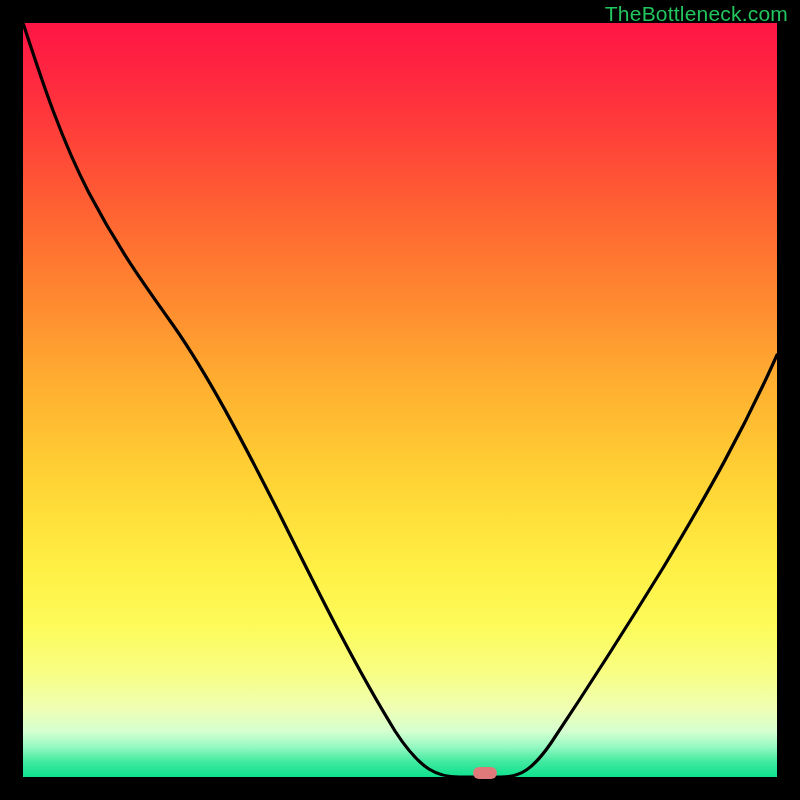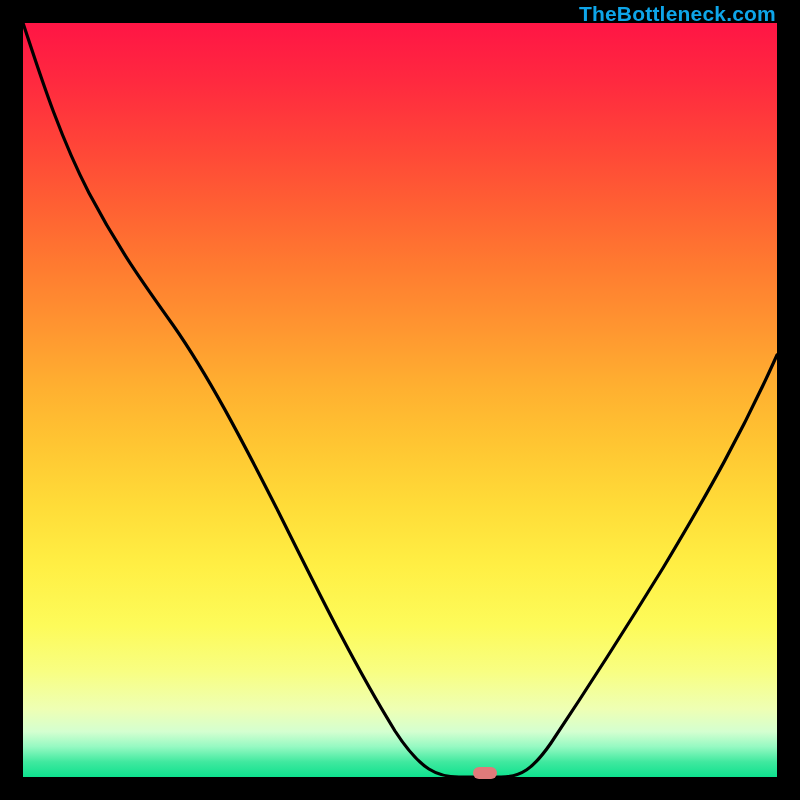--- a/index.html
+++ b/index.html
@@ -52,24 +52,24 @@
     overflow: visible;
   }
   .marker {
     position: absolute;
     background: #e07a7a;
     border-radius: 6px;
   }
   .watermark {
     position: absolute;
     top: 2px;
-    right: 24px;
-    color: #0ea5e9;
+    right: 12px;
+    color: #22c55e;
     font-size: 21px;
-    font-weight: 700;
+    font-weight: 400;
     letter-spacing: 0.2px;
   }
 </style>
 </head>
 <body>
 
 <div class="frame">
 
   <div class="plot-area">
 

